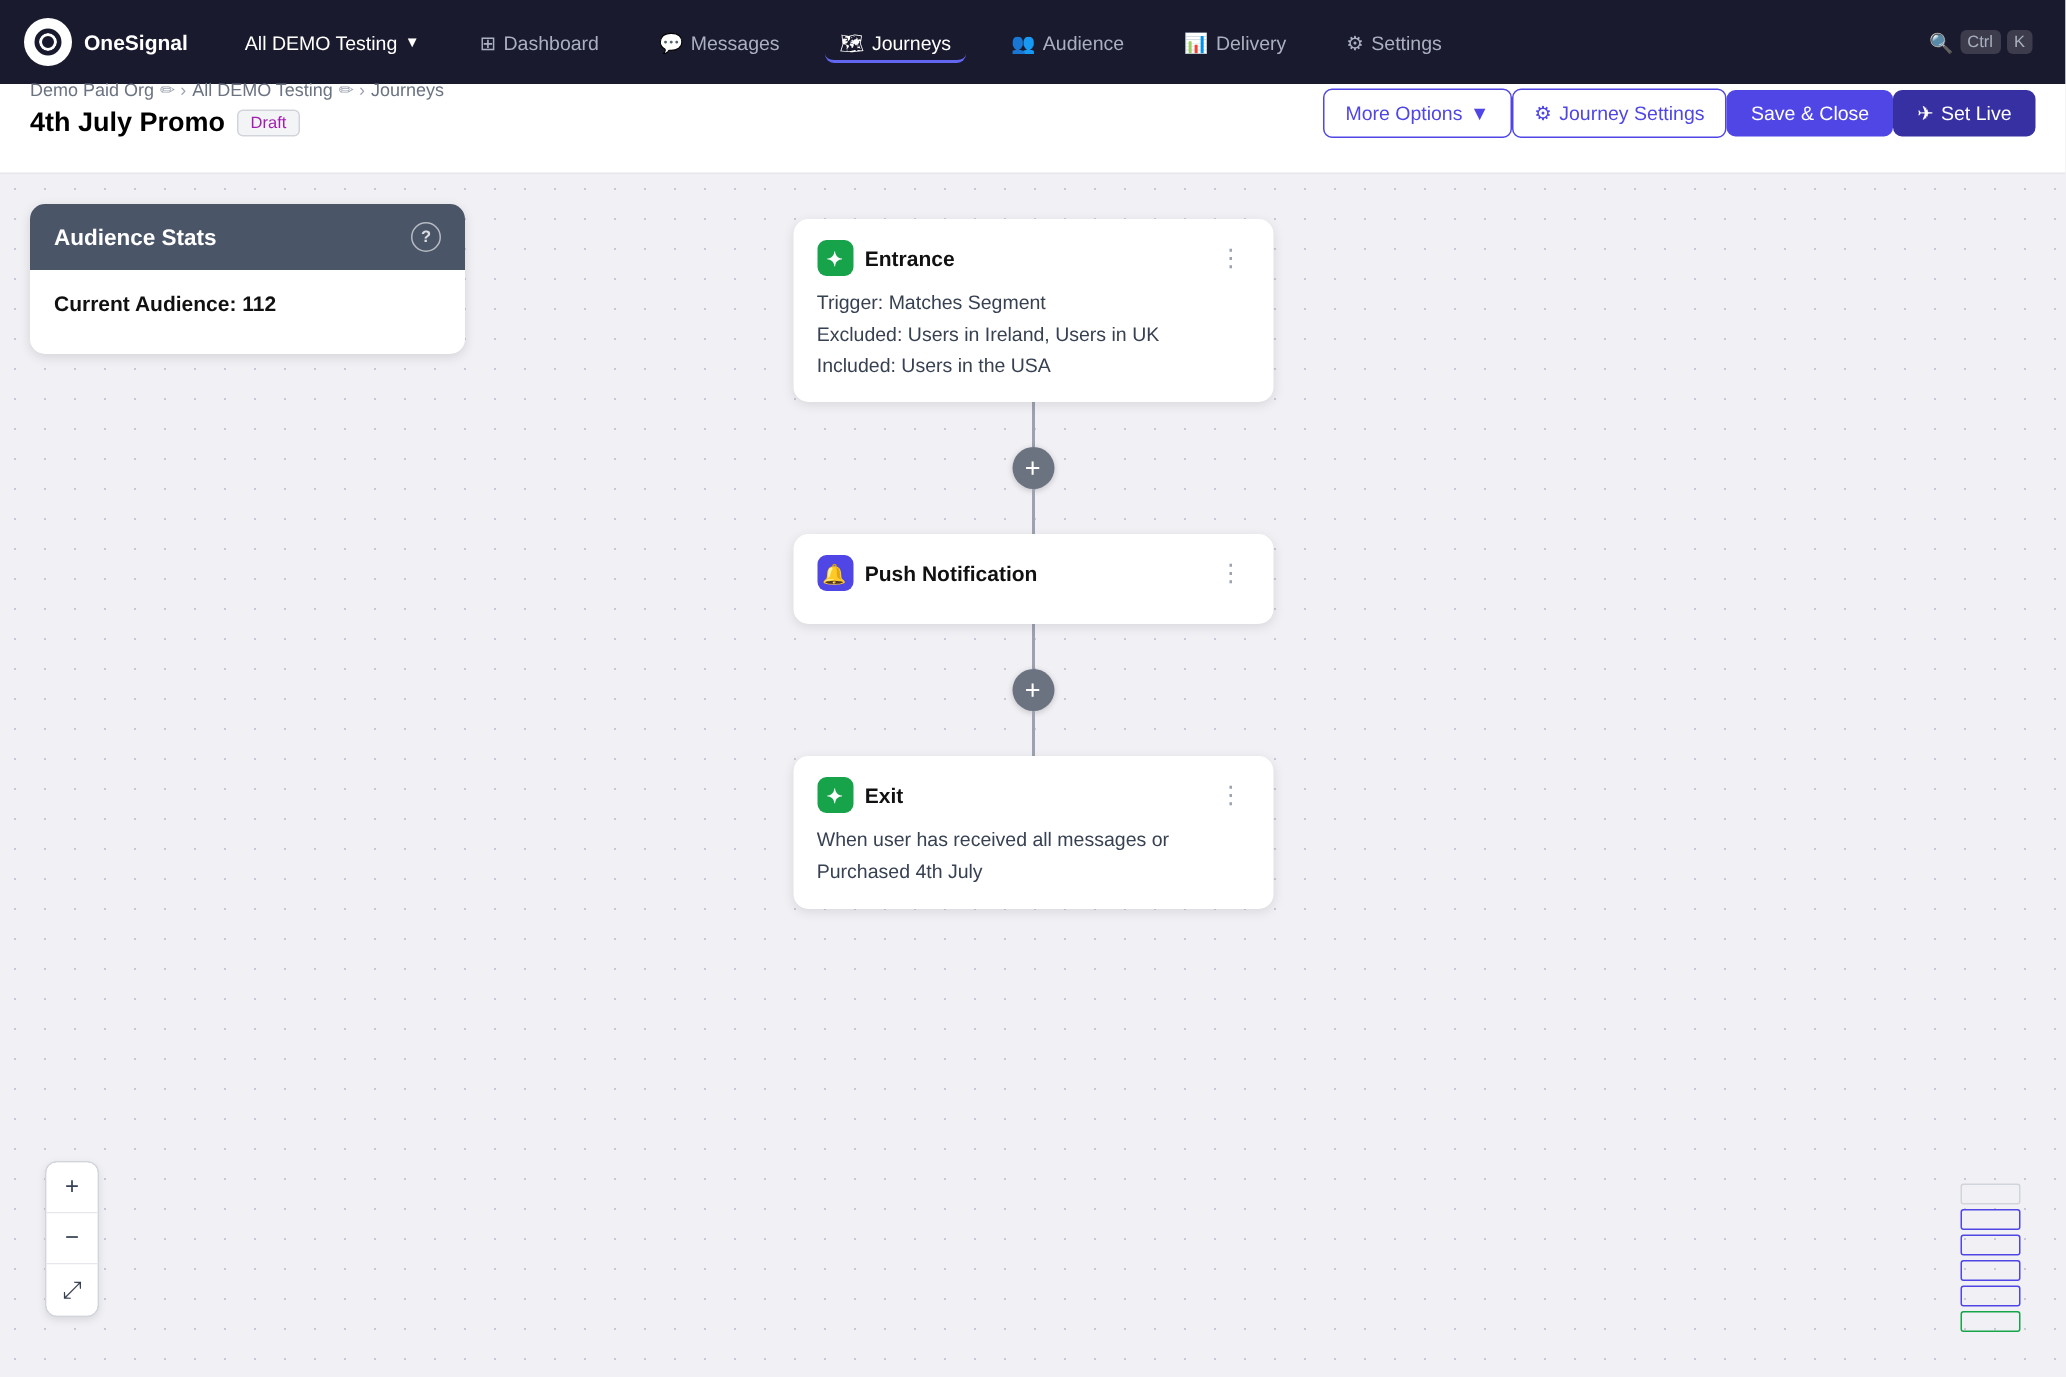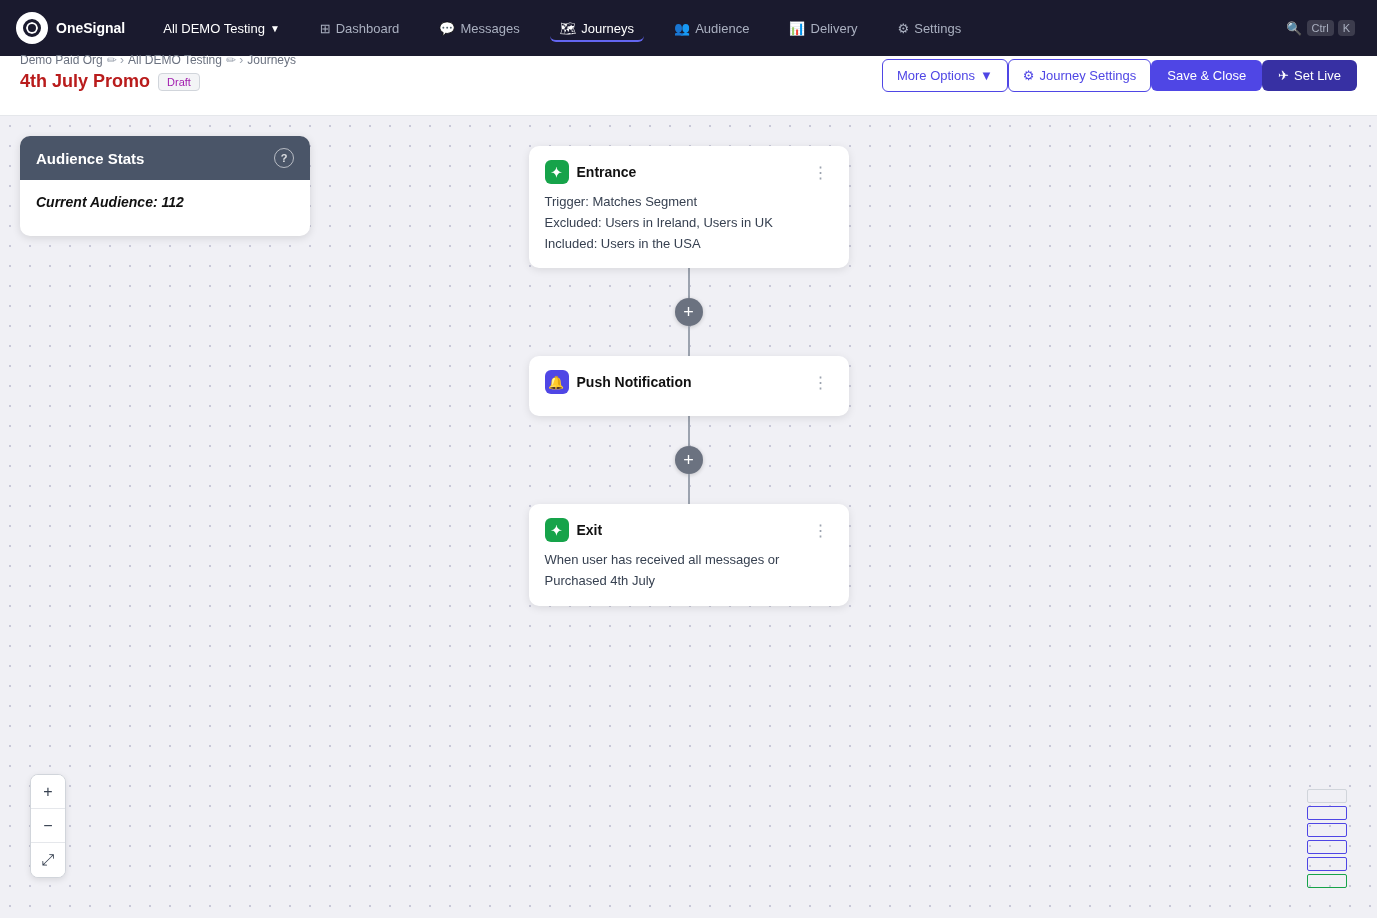--- a/index.html
+++ b/index.html
@@ -95,21 +95,21 @@
     .breadcrumb a { color: #6b7280; text-decoration: none; cursor: pointer; }
     .breadcrumb-sep { color: #9ca3af; }
     .page-title-row {
       display: flex;
       align-items: center;
       gap: 8px;
     }
     .page-title {
       font-size: 18px;
       font-weight: 600;
-      color: #b91c1c;
+      color: #000000;
     }
     .draft-badge {
       background: #f3f4f6;
       border: 1px solid #d1d5db;
       color: #a21caf;
       font-size: 11px;
       padding: 2px 8px;
       border-radius: 4px;
     }
     .header-actions {
@@ -193,21 +193,21 @@
     }
     .stats-help {
       width: 20px; height: 20px;
       border-radius: 50%;
       border: 1.5px solid rgba(255,255,255,0.6);
       display: flex; align-items: center; justify-content: center;
       font-size: 11px;
       cursor: pointer;
       color: rgba(255,255,255,0.8);
     }
-    .stats-body { padding: 14px 16px; font-style: italic; }
+    .stats-body { padding: 14px 16px; }
     .current-audience {
       font-size: 14px;
       font-weight: 700;
       margin-bottom: 12px;
       color: #111;
     }
     .stats-table { width: 100%; border-collapse: collapse; }
     .stats-table th {
       font-size: 13px;
       font-weight: 600;

